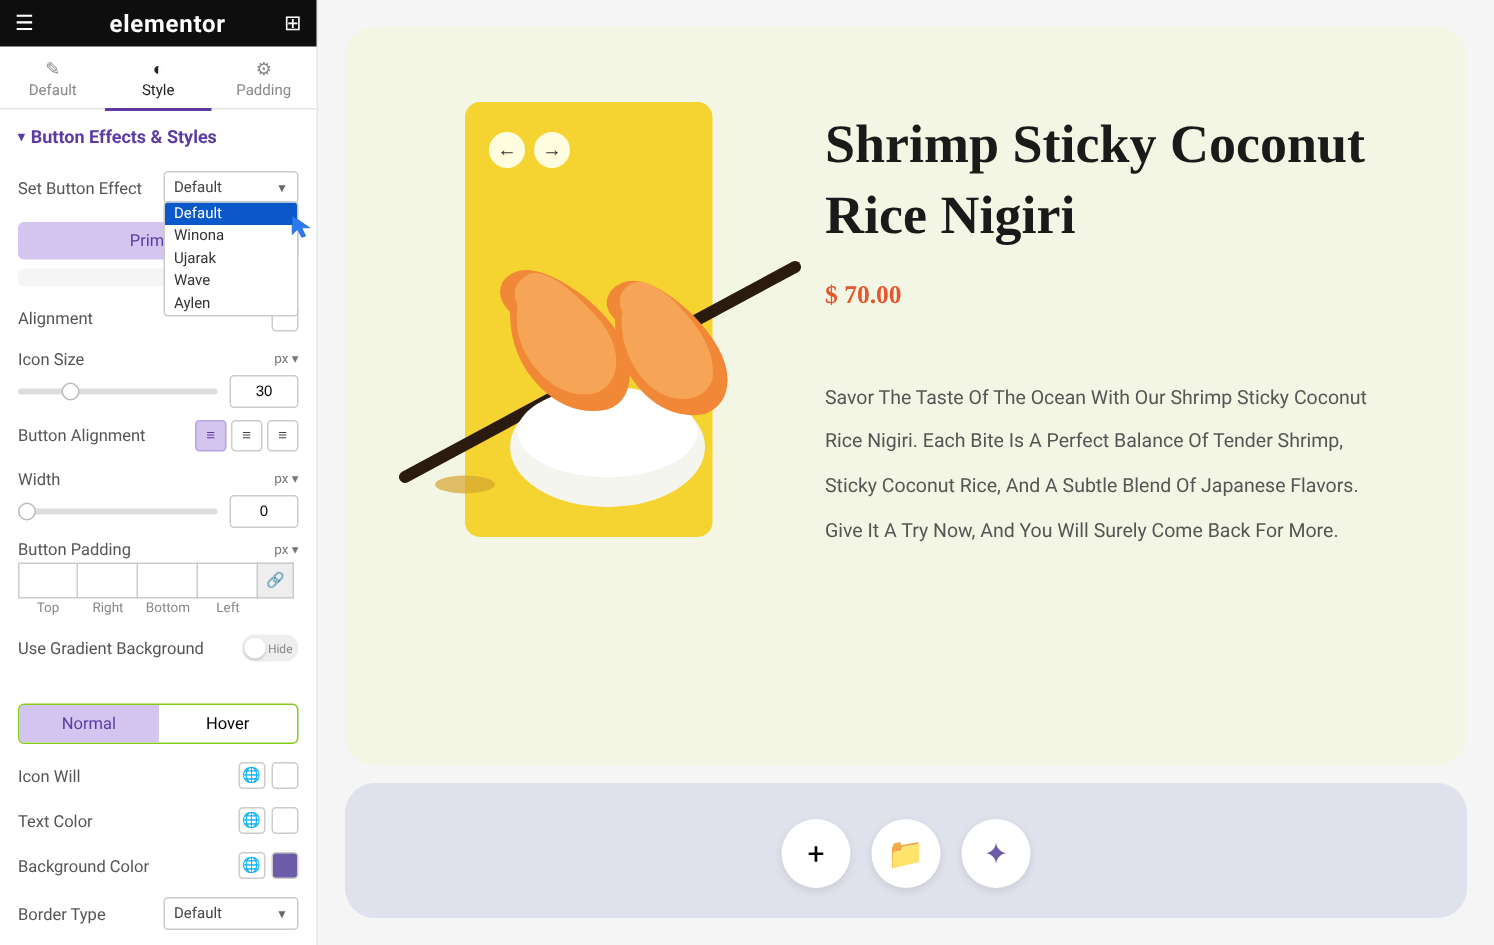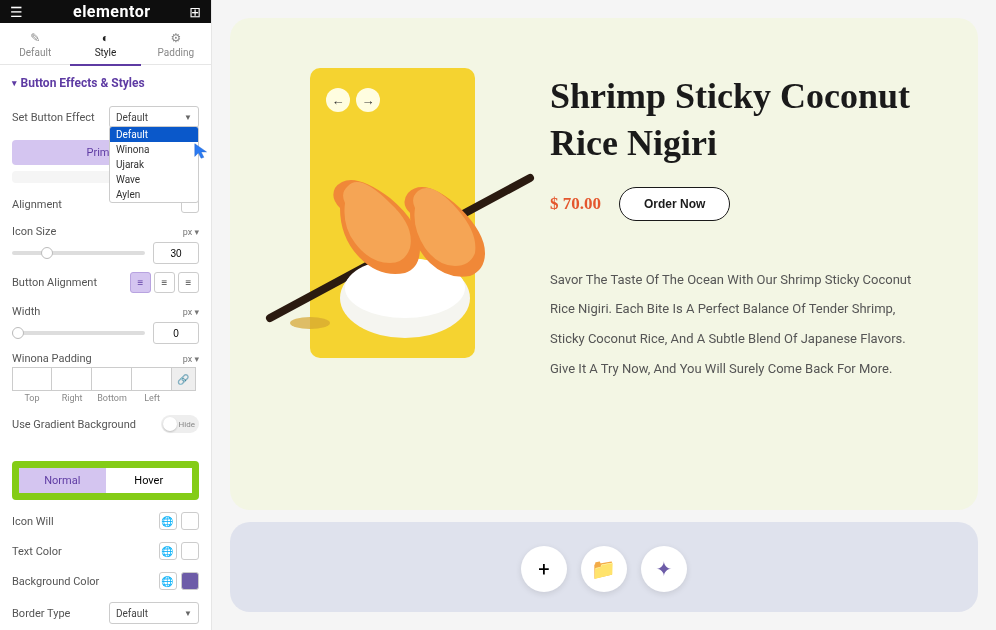--- a/index.html
+++ b/index.html
@@ -54,42 +54,42 @@
 .padding-input { width: 40px; height: 24px; border: 1px solid #ccc; font-size: 10px; text-align: center; }
 .padding-input:not(:first-child) { border-left: none; }
 .link-btn { width: 24px; height: 24px; border: 1px solid #ccc; border-left: none; background: #eee; display: flex; align-items: center; justify-content: center; cursor: pointer; font-size: 10px; }
 .padding-labels { display: flex; padding: 2px 12px 6px; gap: 0; }
 .padding-labels span { width: 40px; text-align: center; font-size: 9px; color: #888; }
 
 .toggle { width: 38px; height: 18px; background: #eee; border-radius: 10px; position: relative; display: flex; align-items: center; cursor: pointer; }
 .toggle-label { position: absolute; right: 4px; font-size: 8px; color: #888; }
 .toggle-knob { position: absolute; left: 2px; width: 14px; height: 14px; background: #fff; border-radius: 50%; box-shadow: 0 1px 2px rgba(0,0,0,0.2); }
 
-.segmented { display: flex; background: #fff; border: 7px solid #84cc16; border-radius: 4px; overflow: hidden; margin-top: 16px; }
+.segmented { display: flex; background: #fff; border: 1px solid #84cc16; border-radius: 4px; overflow: hidden; margin-top: 16px; }
 .segmented-btn { flex: 1; padding: 6px 0; text-align: center; font-size: 11px; cursor: pointer; }
 .segmented-btn.active { background: #d4c5f0; color: #5e3ba3; }
 
 .color-controls { display: flex; gap: 4px; }
 .color-icon-btn { width: 18px; height: 18px; border: 1px solid #ccc; border-radius: 3px; display: flex; align-items: center; justify-content: center; cursor: pointer; font-size: 10px; }
 .color-swatch { width: 18px; height: 18px; border: 1px solid #ccc; border-radius: 3px; cursor: pointer; }
 
 
 .canvas { flex: 1; padding: 18px; display: flex; flex-direction: column; gap: 12px; }
 .canvas-panel { background: #f3f6e4; border-radius: 20px; padding: 50px 60px 40px; display: flex; gap: 60px; position: relative; flex: 1; }
 
 .img-area { position: relative; width: 200px; height: 320px; }
 .yellow-bg { position: absolute; left: 20px; top: 0; width: 165px; height: 290px; background: #f5d330; border-radius: 10px; }
 .nav-arrows { position: absolute; top: 20px; left: 36px; display: flex; gap: 6px; }
 .nav-arrow { width: 24px; height: 24px; background: #fffde0; border-radius: 50%; display: flex; align-items: center; justify-content: center; font-size: 13px; cursor: pointer; color: #333; }
 .food-img { position: absolute; top: 80px; left: -30px; width: 280px; height: 200px; }
 .food-img svg { width: 100%; height: 100%; }
 
 .content-area { flex: 1; padding-top: 5px; }
 .dish-title { font-family: Georgia, 'Times New Roman', serif; font-size: 36px; font-weight: 700; line-height: 1.3; color: #1a1a1a; margin-bottom: 20px; }
-.price-row { display: flex; align-items: center; gap: 18px; margin-bottom: 22px; }
+.price-row { display: flex; align-items: flex-end; gap: 18px; margin-bottom: 22px; }
 .price { font-family: Georgia, serif; font-size: 17px; font-weight: 600; color: #e4572e; }
 .order-btn { padding: 9px 24px; border: 1.5px solid #1a1a1a; border-radius: 20px; background: #fff; font-size: 12px; font-weight: 600; cursor: pointer; color: #1a1a1a; }
 .description { font-size: 13px; line-height: 2.3; color: #555; margin-top: 44px; }
 
 .bottom-panel { background: #dfe2ed; border-radius: 20px; padding: 24px 0 20px; display: flex; justify-content: center; gap: 14px; }
 .circle-btn { width: 46px; height: 46px; background: #fff; border-radius: 50%; display: flex; align-items: center; justify-content: center; box-shadow: 0 2px 6px rgba(0,0,0,0.1); cursor: pointer; font-size: 20px; }
 </style>
 </head>
 <body>
 
@@ -174,21 +174,21 @@
       <span class="unit-select"><span>px</span> ▾</span>
     </div>
     <div class="slider-row">
       <div class="slider">
         <div class="slider-thumb" style="left:0"></div>
       </div>
       <input class="slider-val" value="0" style="">
     </div>
 
     <div class="control-row" style="padding-bottom:2px">
-      <span class="control-label">Winona Padding</span>
+      <span class="control-label">Button Padding</span>
       <span class="unit-select"><span>px</span> ▾</span>
     </div>
     <div class="padding-grid">
       <input class="padding-input" style="">
       <input class="padding-input" style="">
       <input class="padding-input" style="">
       <input class="padding-input" style="">
       <div class="link-btn">🔗</div>
     </div>
     <div class="padding-labels">
@@ -267,21 +267,20 @@
             <path d="M150 65 Q140 55 148 45 Q165 28 200 60 Q225 85 225 105 Q225 122 210 128 Q188 132 170 115 Q150 95 150 65" fill="#f08838"></path>
             <path d="M155 60 Q150 50 158 43 Q172 32 198 62 Q218 85 215 105 Q210 118 195 118 Q178 118 165 100 Q152 80 155 60" fill="#f5a555"></path>
             <ellipse cx="50" cy="175" rx="20" ry="6" fill="#d4a530" opacity="0.7"></ellipse>
           </svg>
         </div>
       </div>
       <div class="content-area">
         <h1 class="dish-title">Shrimp Sticky Coconut Rice Nigiri</h1>
         <div class="price-row">
           <span class="price">$ 70.00</span>
-          <button class="order-btn">Order Now</button>
         </div>
         <p class="description">Savor The Taste Of The Ocean With Our Shrimp Sticky Coconut Rice Nigiri. Each Bite Is A Perfect Balance Of Tender Shrimp, Sticky Coconut Rice, And A Subtle Blend Of Japanese Flavors. Give It A Try Now, And You Will Surely Come Back For More.</p>
       </div>
     </div>
     <div class="bottom-panel">
       <div class="circle-btn">
           <span>+</span>
         </div>
       <div class="circle-btn">
           <span>📁</span>

